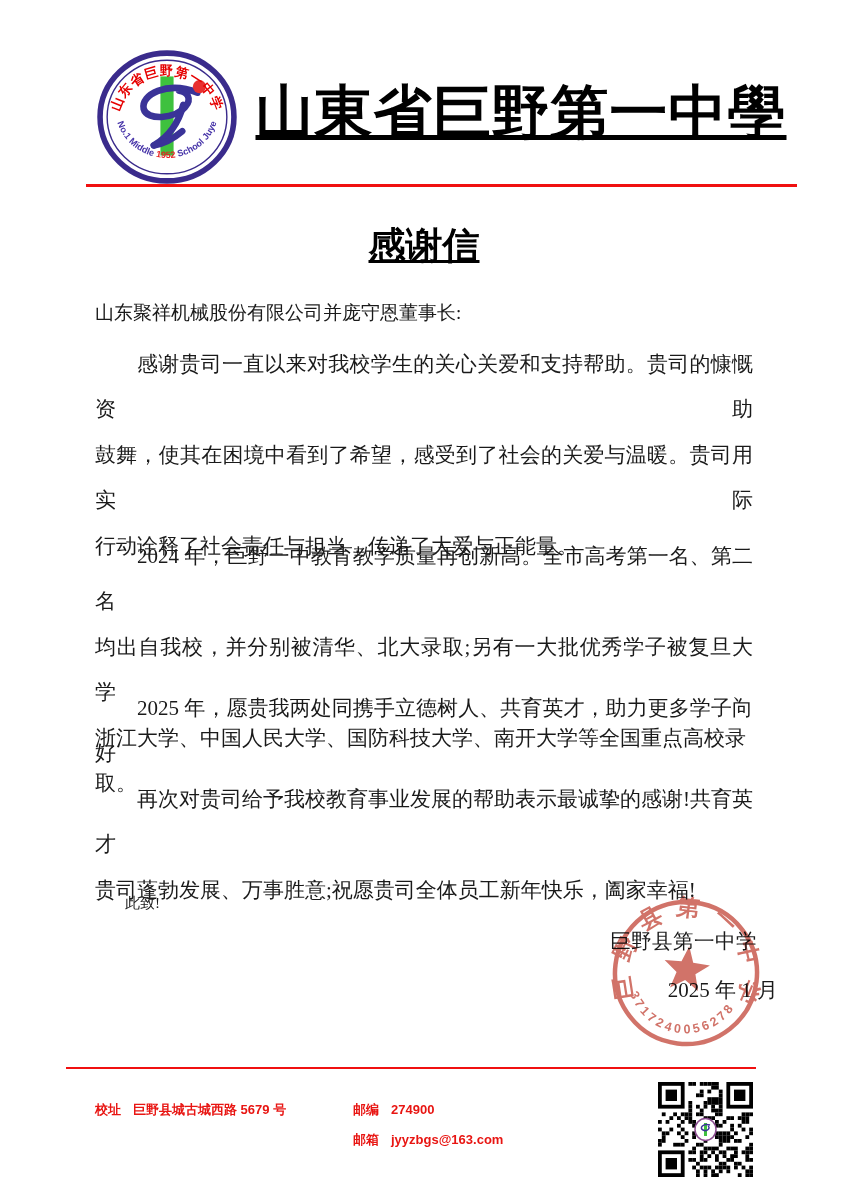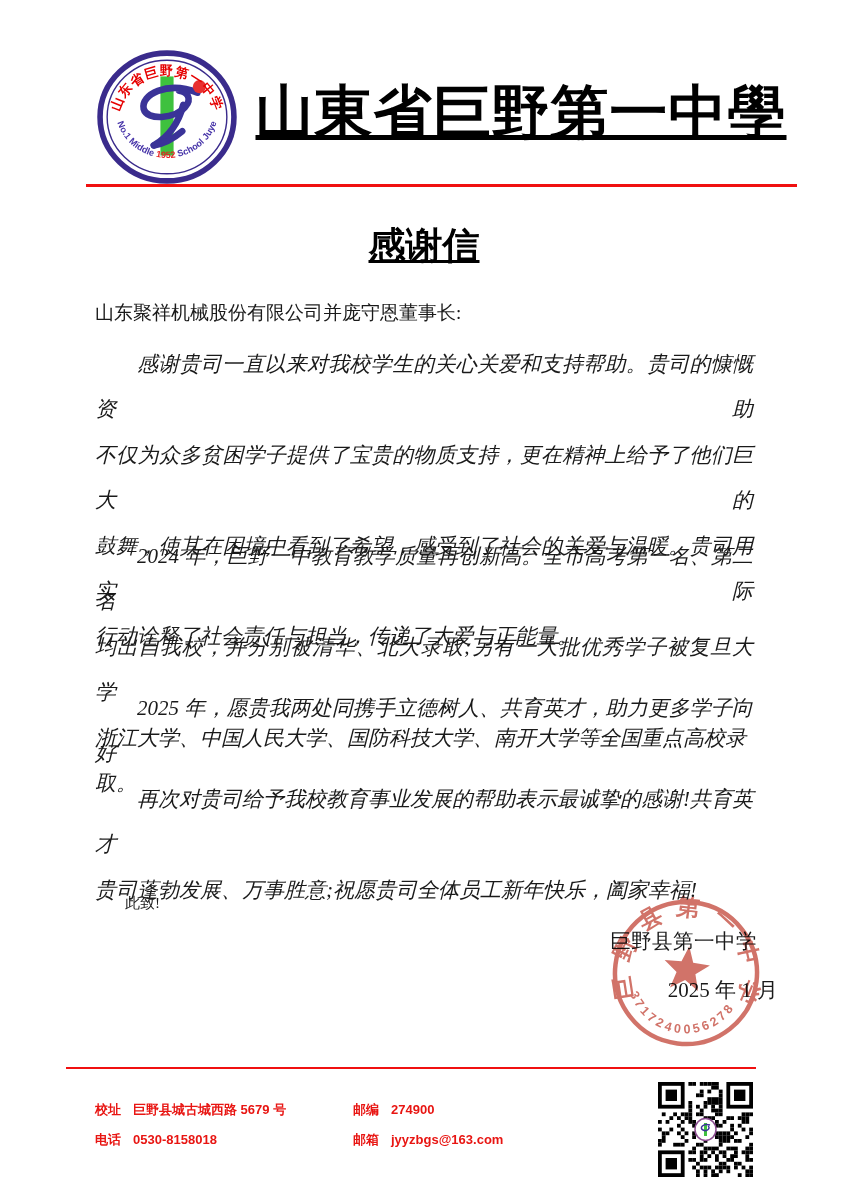--- a/index.html
+++ b/index.html
@@ -11,21 +11,21 @@
   .school-name{position:absolute;left:238px;top:74px;width:566px;text-align:center;
         font-size:58px;font-weight:bold;color:#000000;letter-spacing:1px;white-space:nowrap;text-decoration:underline;}
   .header-rule{position:absolute;left:86px;top:184px;width:711px;height:3px;background:#f01010;}
 
   
   .letter-title{position:absolute;left:0;top:221px;width:848px;text-align:center;
         font-size:37px;font-weight:bold;color:#000;text-decoration:underline;}
   .salutation{position:absolute;left:95px;top:290px;width:660px;font-size:19px;line-height:45px;}
   .para{position:absolute;left:95px;width:658px;font-size:21px;line-height:45.4px;}
   .para.p1{top:342px}.para.p2{top:534px}.para.p3{top:686px}.para.p4{top:777px}
-  .line{white-space:normal;font-style:italic;}
+  .line{white-space:normal;}
   .line.first{text-indent:2em;}
   .line.fill{text-align:justify;text-align-last:justify;}
   .closing{position:absolute;left:95px;top:881px;font-size:15px;line-height:45px;text-indent:2em;width:300px;}
   .signature{position:absolute;right:91px;top:927px;font-size:20.5px;letter-spacing:0.5px;}
   .sig-date{position:absolute;right:70px;top:976px;font-size:21px;}
 
   
   .stamp{position:absolute;left:606px;top:893px;width:160px;height:160px;
          mix-blend-mode:multiply;opacity:0.84;}
 
@@ -69,21 +69,20 @@
 
   <div class="school-name">山東省巨野第一中學</div>
   <div class="header-rule"></div>
 
   <div class="letter-title">感谢信</div>
 
   <div class="salutation">山东聚祥机械股份有限公司并庞守恩董事长:</div>
 
   <div class="para p1">
     <div class="line first fill">感谢贵司一直以来对我校学生的关心关爱和支持帮助。贵司的慷慨资助</div>
-    <div class="line fill">不仅为众多贫困学子提供了宝贵的物质支持，更在精神上给予了他们巨大的</div>
     <div class="line fill">鼓舞，使其在困境中看到了希望，感受到了社会的关爱与温暖。贵司用实际</div>
     <div class="line">行动诠释了社会责任与担当，传递了大爱与正能量。</div>
   </div>
 
   <div class="para p2">
     <div class="line first fill">2024 年，巨野一中教育教学质量再创新高。全市高考第一名、第二名</div>
     <div class="line fill">均出自我校，并分别被清华、北大录取;另有一大批优秀学子被复旦大学、</div>
     <div class="line">浙江大学、中国人民大学、国防科技大学、南开大学等全国重点高校录取。</div>
   </div>
 
@@ -118,23 +117,20 @@
     </g>
   </svg>
 
   <div class="footer-rule"></div>
 
   <div class="footer-cell pos-r1c1">
     <span class="fc-label">校址</span><span>巨野县城古城西路 5679 号</span>
   </div>
   <div class="footer-cell pos-r1c2">
     <span class="fc-label">邮编</span><span>274900</span>
-  </div>
-  <div class="footer-cell pos-r2c1">
-    <span class="fc-label">电话</span><span>0530-8158018</span>
   </div>
   <div class="footer-cell pos-r2c2">
     <span class="fc-label">邮箱</span><span>jyyzbgs@163.com</span>
   </div>
 
   <svg class="qr" id="qr-svg" viewBox="0 0 95 96">
       <rect x="0" y="0" width="95" height="96" fill="#ffffff"></rect>
       <rect x="30.4" y="0" width="3.8" height="3.8" fill="#000"></rect>
       <rect x="34.199999999999996" y="0" width="3.8" height="3.8" fill="#000"></rect>
       <rect x="41.8" y="0" width="3.8" height="3.8" fill="#000"></rect>

